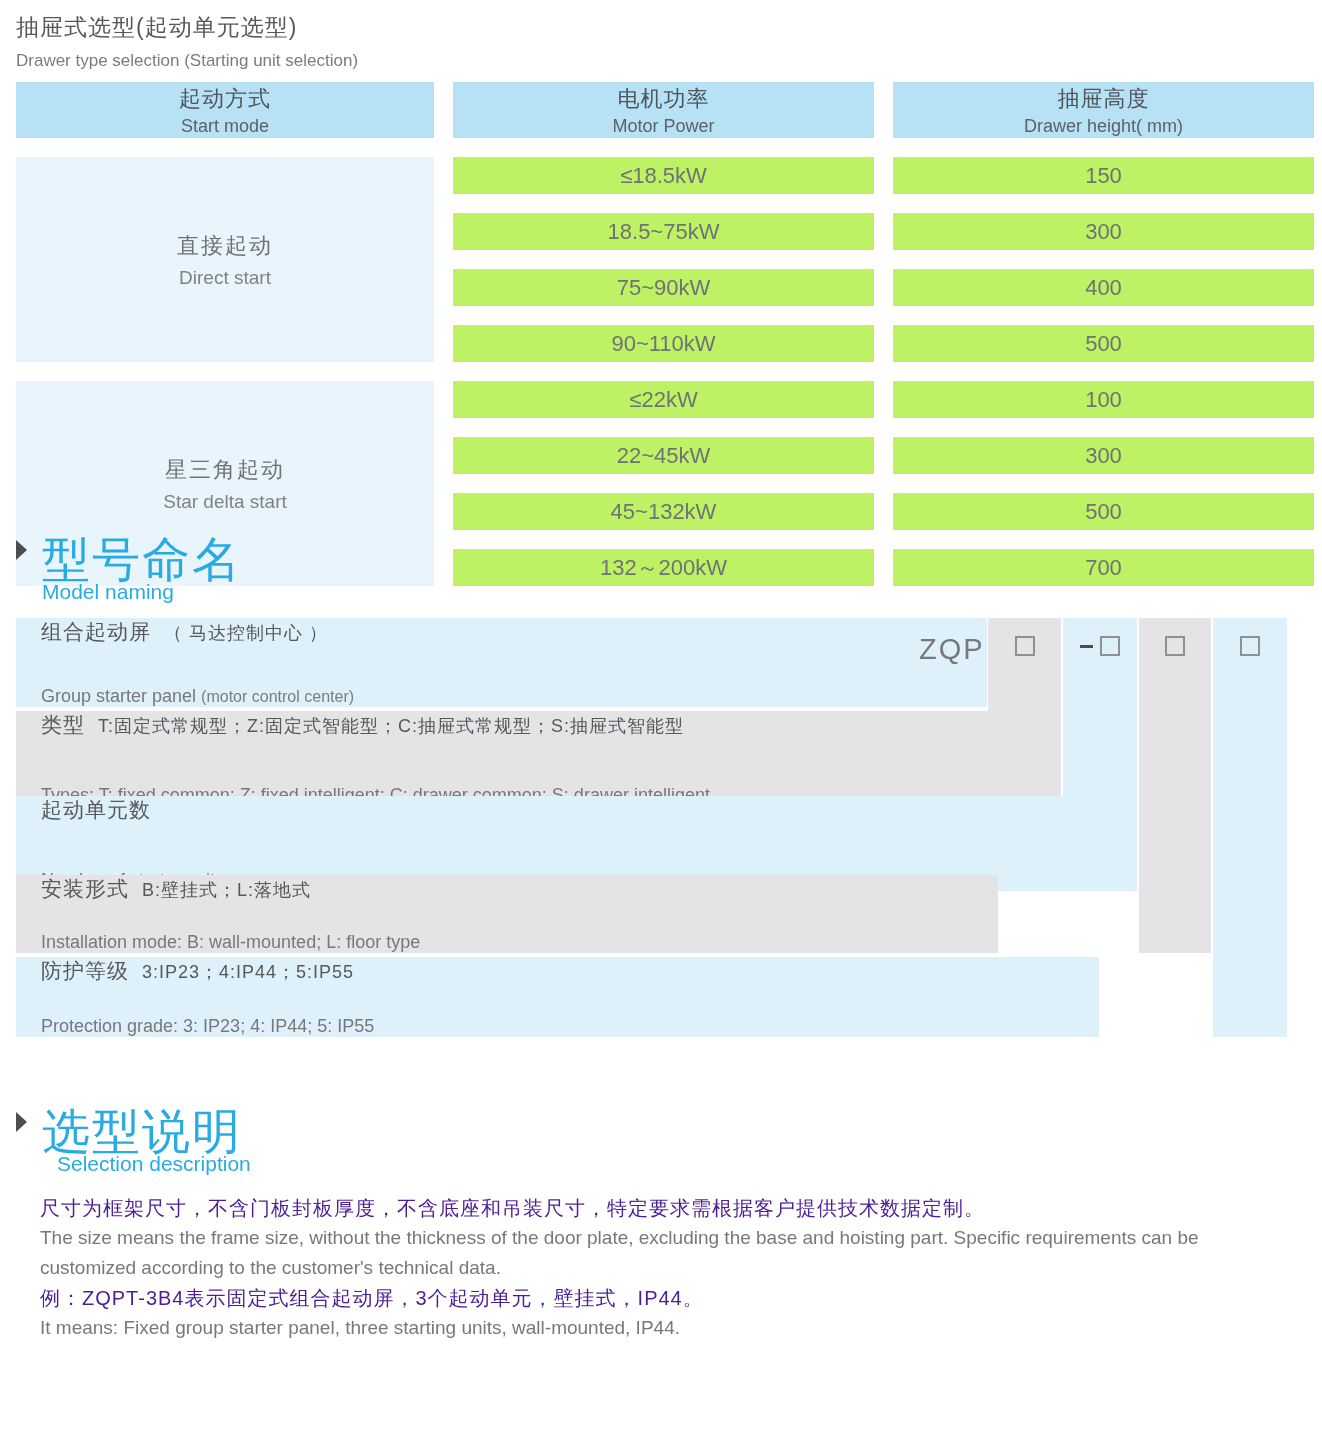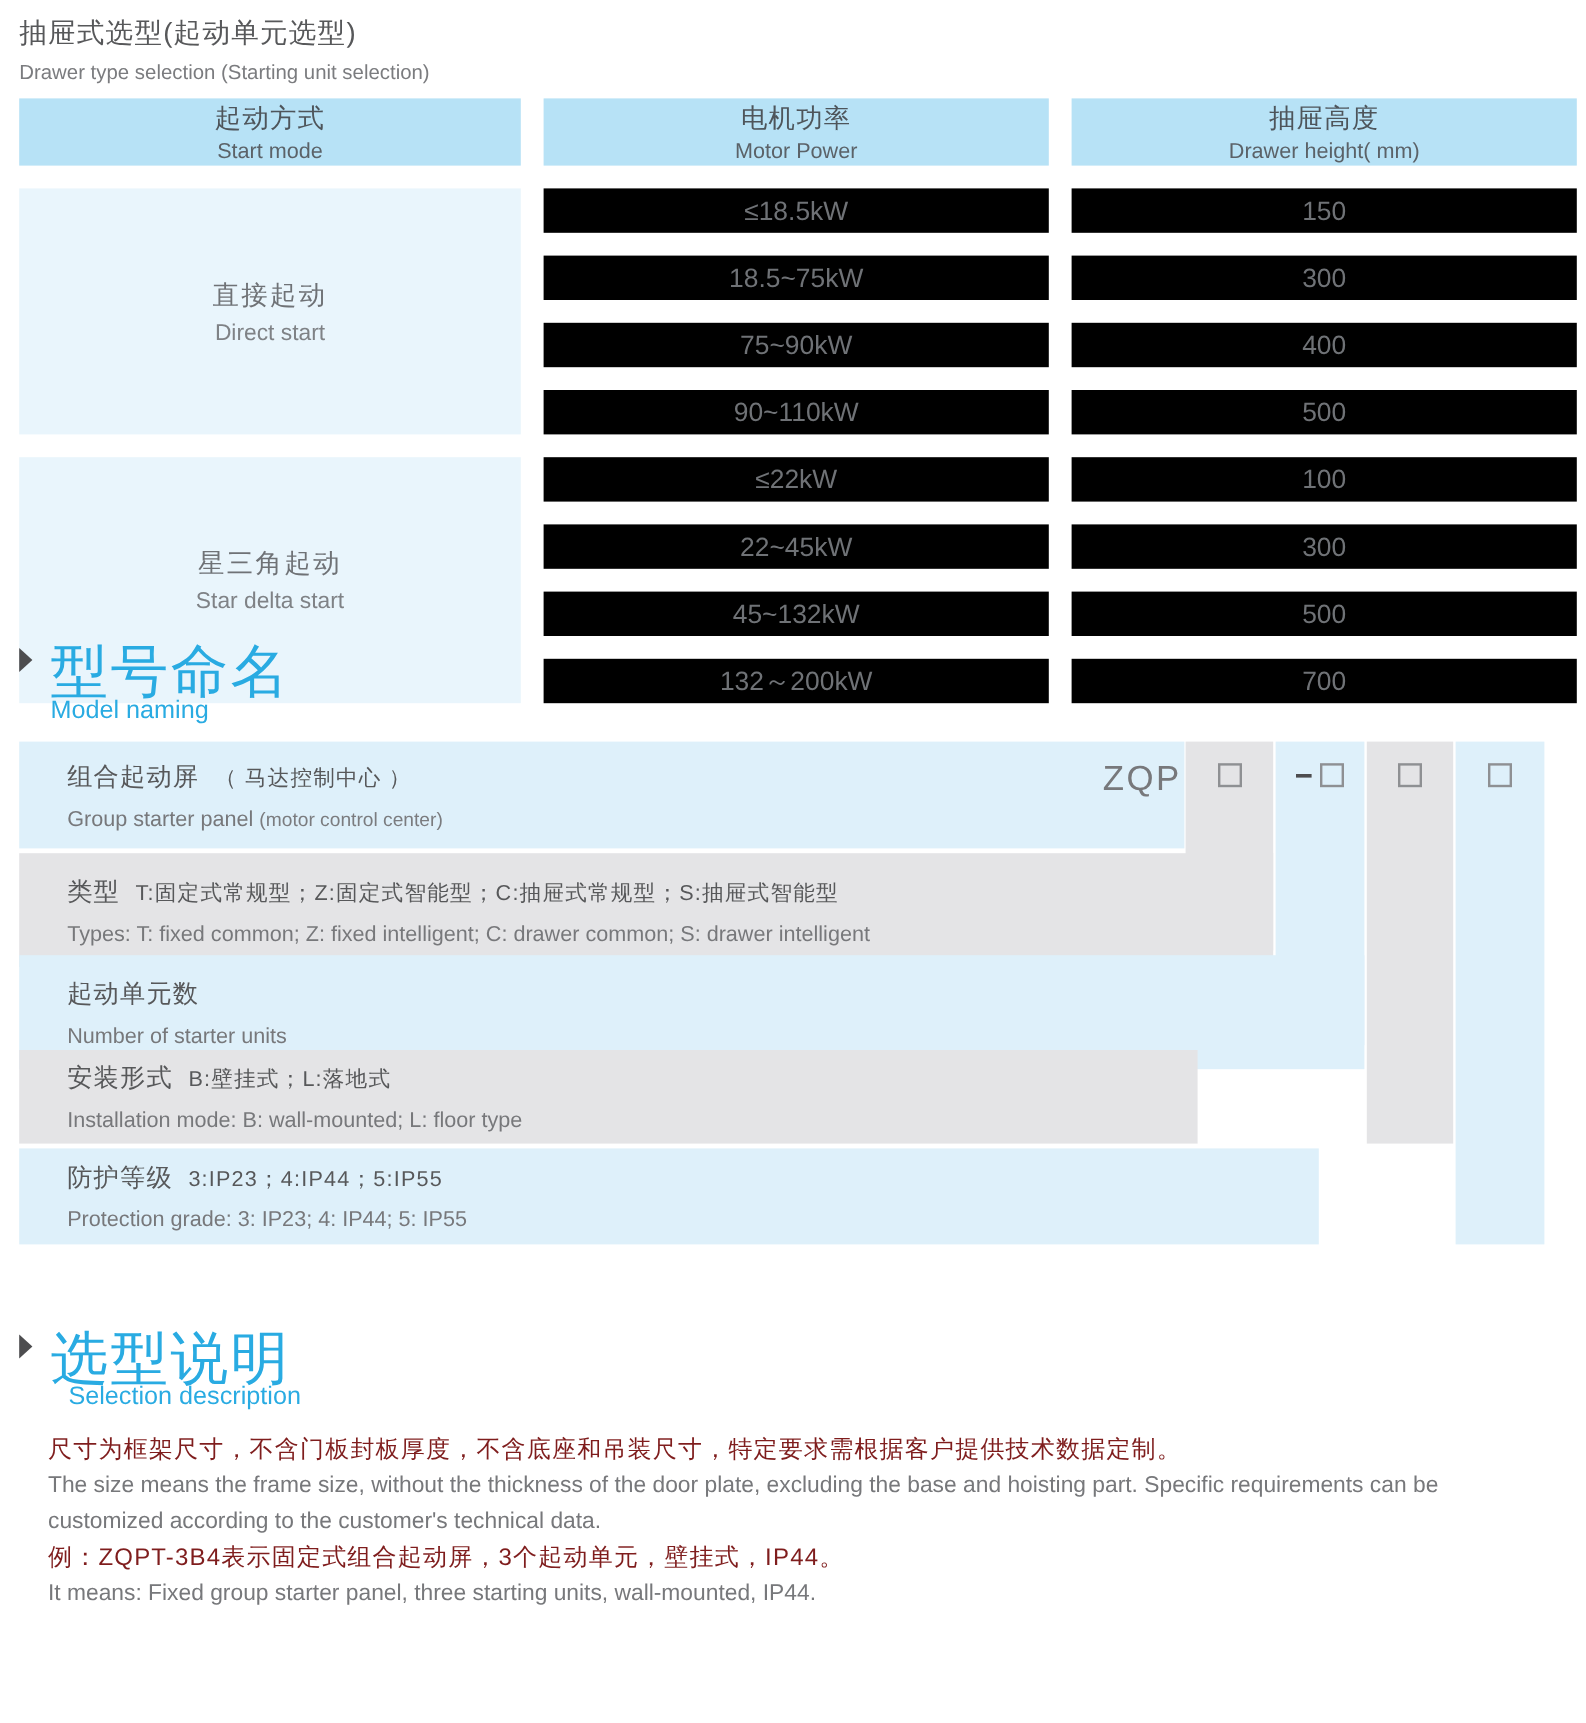--- a/index.html
+++ b/index.html
@@ -15,51 +15,51 @@
   .sel-table{position:absolute;left:16px;top:82px;display:grid;
     grid-template-columns:418px 421px 421px;
     grid-template-rows:56px repeat(8,37px);
     column-gap:5px;row-gap:4px;gap:19px;}
   .th{background:#B7E2F6;display:flex;flex-direction:column;align-items:center;justify-content:center;}
   .th .zh{font-size:22px;color:#4E555B;letter-spacing:1px;}
   .th .en{font-size:18px;color:#5B6268;margin-top:2px;}
   .group-cell{background:#E9F5FC;display:flex;flex-direction:column;align-items:center;justify-content:center;}
   .group-cell .zh{font-size:22px;color:#6F7276;letter-spacing:2px;}
   .group-cell .en{font-size:19px;color:#7F8286;margin-top:6px;}
-  .cell{background:#000000;display:flex;align-items:center;justify-content:center;
+  .cell{background:#bef264;display:flex;align-items:center;justify-content:center;
     font-size:22px;color:#6F7276;}
 
   
   .section-heading{position:absolute;left:16px;}
   .tri{position:absolute;left:0;width:0;height:0;
     border-left:11px solid #4D4D4F;border-top:10px solid transparent;border-bottom:10px solid transparent;}
   .heading-zh{position:absolute;left:26px;top:-10px;font-size:48px;color:#29ABE2;letter-spacing:2px;white-space:nowrap;}
   .heading-en{position:absolute;left:26px;top:42px;font-size:21px;color:#29ABE2;white-space:nowrap;}
 
   
   .diagram{position:absolute;left:16px;top:618px;width:1271px;height:419px;}
   .d-col{position:absolute;top:0;display:flex;justify-content:center;align-items:flex-start;padding-top:18px;box-sizing:border-box;}
-  .d-row{position:absolute;left:0;display:flex;flex-direction:column;justify-content:center;
-    padding-left:40px;box-sizing:border-box;gap:11px;}
+  .d-row{position:absolute;left:0;display:flex;flex-direction:column;justify-content:space-between;
+    padding-left:25px;box-sizing:border-box;gap:11px;}
   .blue{background:#DEF0FA;}
   .gray{background:#E4E4E6;}
   .zh-line{white-space:nowrap;}
   .zh-label{font-size:21px;color:#57585A;letter-spacing:1px;}
   .zh-detail{font-size:18px;color:#57585A;margin-left:13px;letter-spacing:1px;}
   .en-line{font-size:18px;color:#77787B;white-space:nowrap;}
   .en-detail{font-size:16px;color:#7B7C7F;margin-left:5px;}
   .sq{width:20px;height:20px;border:2px solid #8E9093;box-sizing:border-box;}
   .sq-wrap{display:flex;align-items:center;gap:7px;}
   .dash{width:13px;height:3px;background:#4D4D4F;}
   .code-prefix{position:absolute;left:903px;top:15px;font-size:29px;color:#77787B;letter-spacing:2px;}
 
   
   .desc{position:absolute;left:40px;top:1193px;width:1260px;}
   .desc .line{line-height:30px;white-space:nowrap;}
-  .desc .zh{font-size:20px;color:#7f1d1d;letter-spacing:1px;}
+  .desc .zh{font-size:20px;color:#4c1d95;letter-spacing:1px;}
   .desc .en{font-size:19px;color:#77787B;}
 </style>
 </head>
 <body>
 
 <div class="page">
 
   <div class="page-header">
     <div class="title-zh">抽屉式选型(起动单元选型)</div>
     <div class="title-en">Drawer type selection (Starting unit selection)</div>

